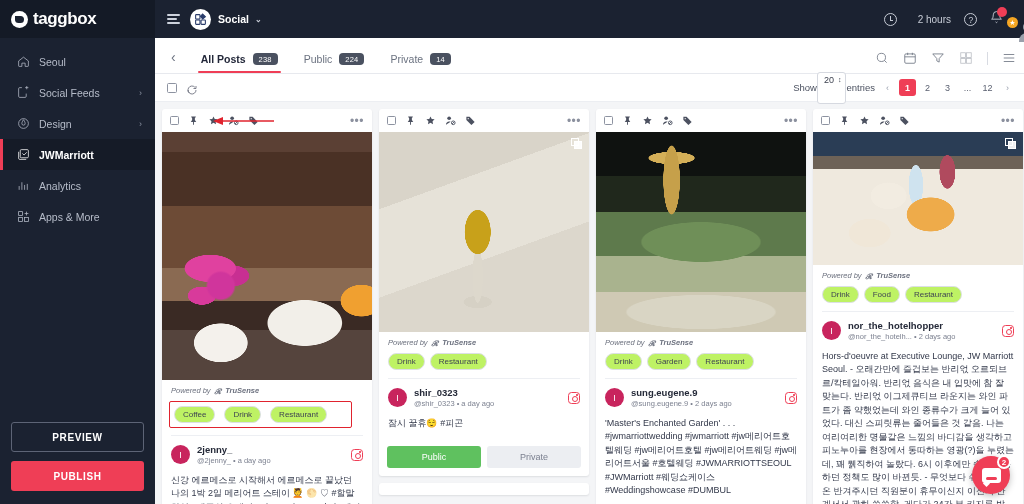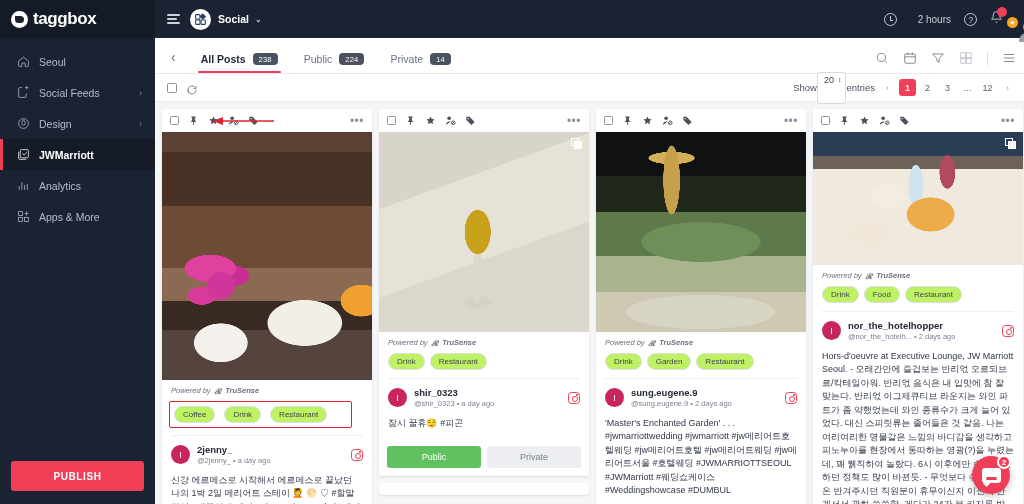--- a/index.html
+++ b/index.html
@@ -326,20 +326,21 @@
               <rect x="3" y="14" width="7" height="7"></rect>
               <rect x="14" y="14" width="7" height="7"></rect>
               <path d="M14 6.5h7M17.5 3v7"></path>
             </svg>
           </span>
         <span>Apps &amp; More</span>
       </div>
     </nav>
 
     <div class="side-bottom">
+      <div class="btn-preview">PREVIEW</div>
       <div class="btn-publish">PUBLISH</div>
     </div>
   </aside>
 
   <section class="main">
 
     <header class="topbar">
       <span class="hamb">
           <i></i>
           <i></i>

